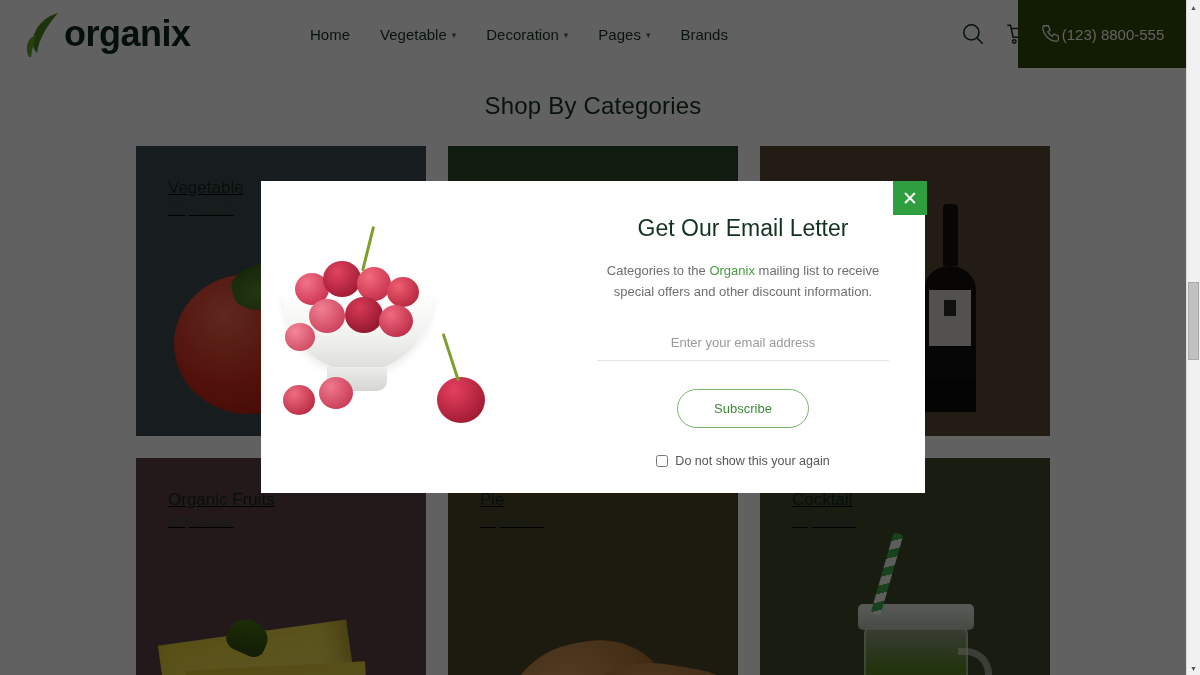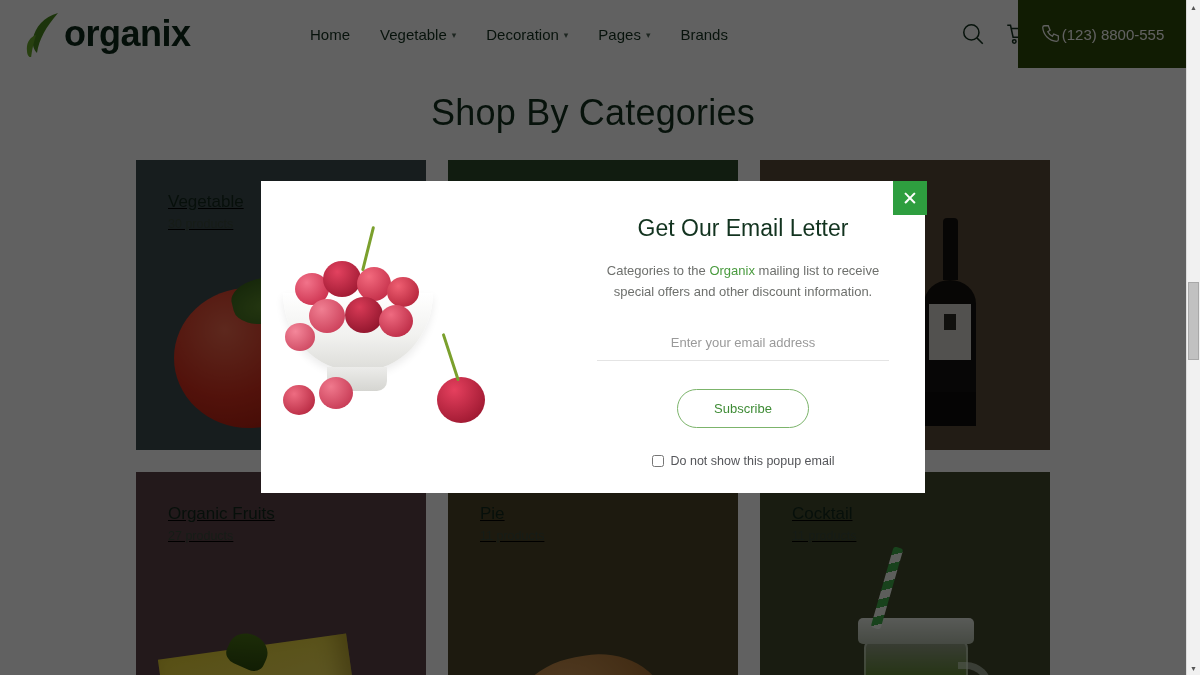--- a/index.html
+++ b/index.html
@@ -54,21 +54,21 @@
     position: absolute; right: 0; top: 0;
     width: 168px; height: 68px;
     background: #2f4a09;
     display: flex; align-items: center; justify-content: center; 
     color: #ffffff;
   }
   .phone-num { font-size: 15px; color: #ffffff; white-space: nowrap; }
 
   
   .section-title {
-    text-align: center; font-size: 36px; font-weight: 400;
+    text-align: center; font-size: 24px; font-weight: 400;
     color: #13311f; padding: 24px 0 26px; letter-spacing: .2px;
   }
 
   
   .grid {
     display: grid; grid-template-columns: repeat(3, 290px);
     gap: 22px; justify-content: center;
   }
   .card {
     position: relative; height: 290px; overflow: hidden;
@@ -435,21 +435,21 @@
       </div>
 
       <div class="email-wrap">
         <input class="email-input" type="text" placeholder="Enter your email address" style="">
       </div>
 
       <button class="subscribe">Subscribe</button>
 
       <div class="popup-row">
         <input type="checkbox" style="">
-        <span class="popup-label">Do not show this popup email</span>
+        <span class="popup-label">Do not show this your again</span>
       </div>
     </div>
   </div>
 
   <button class="close-btn">✕</button>
 
   <div class="scrollbar">
     <div class="sb-arrow sb-up">▲</div>
     <div class="sb-thumb"></div>
     <div class="sb-arrow sb-down">▼</div>

